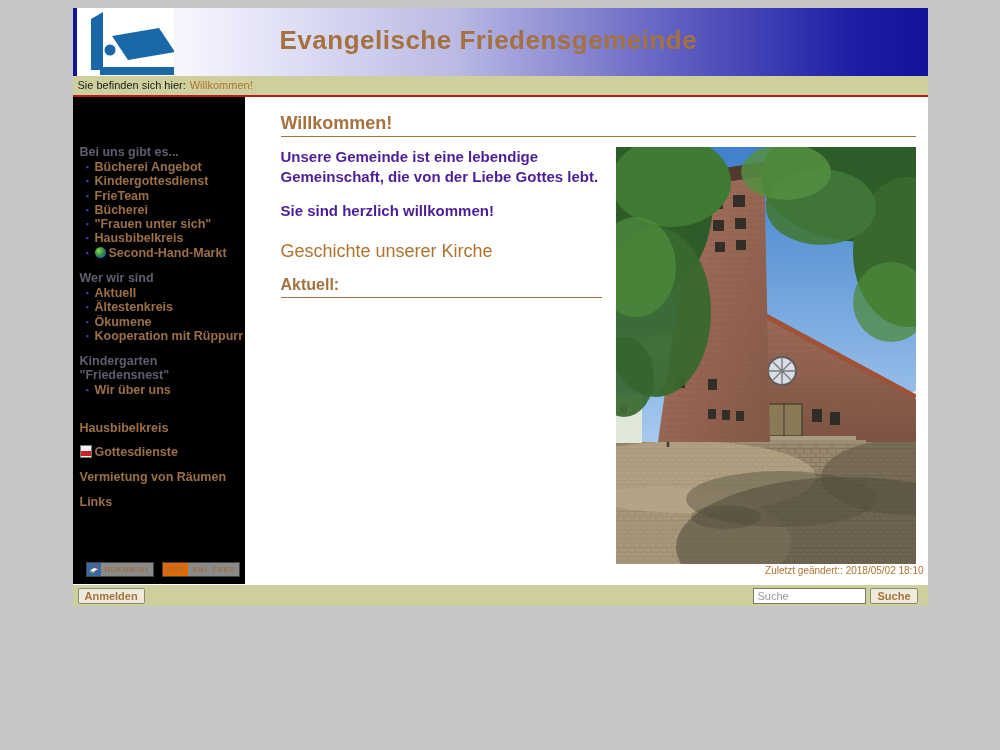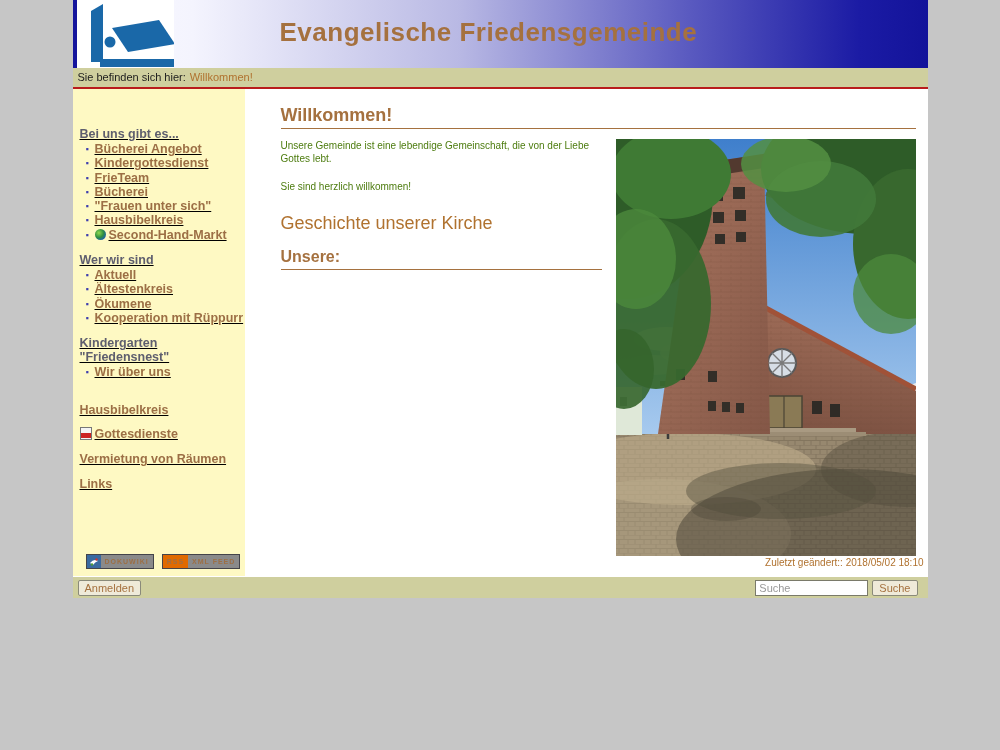--- a/index.html
+++ b/index.html
@@ -2,21 +2,21 @@
 <html><head>
 <meta charset="utf-8">
 <style>
   * { box-sizing: border-box; }
   html,body { margin:0; padding:0; }
   body {
     background:#c6c6c6;
     font-family:"Liberation Sans","DejaVu Sans",sans-serif;
     width:1000px; height:750px; overflow:hidden;
   }
-  .page { width:855px; margin:0 auto; }
+  .page { width:855px; margin:8px auto; }
 
   
   .header {
     position:relative; height:68px;
     background:linear-gradient(to right,#15159c 0px,#15159c 4px,#fbfbff 5px,#f4f4fe 14%,#b9b9e4 45%,#5a5ac0 72%,#1b1ba4 92%,#13139a 100%);
   }
   .logo-box {
     position:absolute; left:4px; top:0; width:97px; height:68px; background:#ffffff;
   }
   .site-title {
@@ -29,22 +29,22 @@
   .breadcrumb-bar {
     height:21px; background:#cfcf9e; border-bottom:2px solid #b91c1c;
     font-size:11px; color:#1c1c1c; padding:3px 5px 0 5px;
   }
   .breadcrumb-bar a { color:#b0722f; text-decoration:none; margin-left:4px; cursor:pointer; }
 
   
   .middle { display:flex; height:487px; }
 
   .sidebar {
-    width:172px; background:#fef9c3; position:relative;
-    font-size:12.5px; font-weight:bold; padding-top:38px; flex-shrink:0;text-decoration:underline;
+    width:172px; background:#000000; position:relative;
+    font-size:12.5px; font-weight:bold; padding-top:48px; flex-shrink:0;
   }
   .sb-section { margin-bottom:11px; }
   .sb-head { color:#5e5e6e; margin:0 0 1px 7px; line-height:14px; }
   .sb-ul { list-style:none; margin:0; padding:0; }
   .sb-ul li { position:relative; padding-left:22px; line-height:14.3px; }
   .sb-ul li::before {
     content:"▪"; position:absolute; left:13px; top:0;
     color:#3c3cae; font-size:9px;
   }
   .sidebar a { color:#9c6f45; text-decoration:none; cursor:pointer; }
@@ -82,39 +82,39 @@
   .content h1 {
     font-size:18px; font-weight:bold; color:#a5713f;
     margin:16px 0 10px 0; padding-bottom:2px; border-bottom:1px solid #a5713f;
   }
   .content h2 {
     font-size:16px; font-weight:bold; color:#a5713f;
     margin:14px 0 0 0; padding-bottom:3px; border-bottom:1px solid #a5713f;
     overflow:hidden;
   }
   .content p.body-text {
-    font-size:10px; font-weight:normal; color:#4d7c0f;
+    font-size:15px; font-weight:bold; color:#4c1d95;
     line-height:1.33; margin:0 0 14px 0;
   }
   .content p.inline-link { margin:20px 0 0 0; }
   .content p.inline-link a { color:#b0722f; font-size:18px; text-decoration:none; cursor:pointer; }
   .church-photo { float:right; margin:0 0 6px 14px; width:300px; height:417px; }
   .last-modified {
     position:absolute; right:4px; bottom:8px;
     font-size:10px; color:#b0722f;
   }
 
   
   .footer-bar {
     height:22px; background:#cfcf9e; border-top:1px solid #ffffff;
     display:flex; align-items:center; justify-content:space-between; padding:0 10px 0 5px;
   }
   .btn {
     background:#efead9; border:1px solid #8a8a7a; border-radius:2px;
-    color:#a5713f; font-size:11px; font-weight:normal; padding:1px 6px; cursor:pointer;
+    color:#a5713f; font-size:11px; font-weight:bold; padding:1px 6px; cursor:pointer;
     font-family:"Liberation Sans","DejaVu Sans",sans-serif;
   }
   .search-wrap { display:flex; align-items:center; gap:4px; }
   .search-input {
     width:113px; height:16px; border:1px solid #7a7a6a; font-size:11px; padding:0 3px;
     font-family:"Liberation Sans","DejaVu Sans",sans-serif;
   }
   .search-input::placeholder { color:#999; }
 </style>
 </head>
@@ -292,21 +292,21 @@
           <ellipse cx="275" cy="155" rx="38" ry="40" fill="#4c8a3c" opacity="0.75"></ellipse>
           <ellipse cx="170" cy="25" rx="45" ry="28" fill="#548f42" opacity="0.85"></ellipse>
         </svg>
       </div>
 
       <p class="body-text">Unsere Gemeinde ist eine lebendige Gemeinschaft, die von der Liebe Gottes lebt.</p>
       <p class="body-text">Sie sind herzlich willkommen!</p>
 
       <p class="inline-link"><a>Geschichte unserer Kirche</a></p>
 
-      <h2>Unsere:</h2>
+      <h2>Aktuell:</h2>
 
       <div class="last-modified">Zuletzt geändert:: 2018/05/02 18:10</div>
     </div>
   </div>
 
   <div class="footer-bar">
     <button class="btn">Anmelden</button>
     <div class="search-wrap">
       <input class="search-input" type="text" placeholder="Suche" style="">
       <button class="btn">Suche</button>

